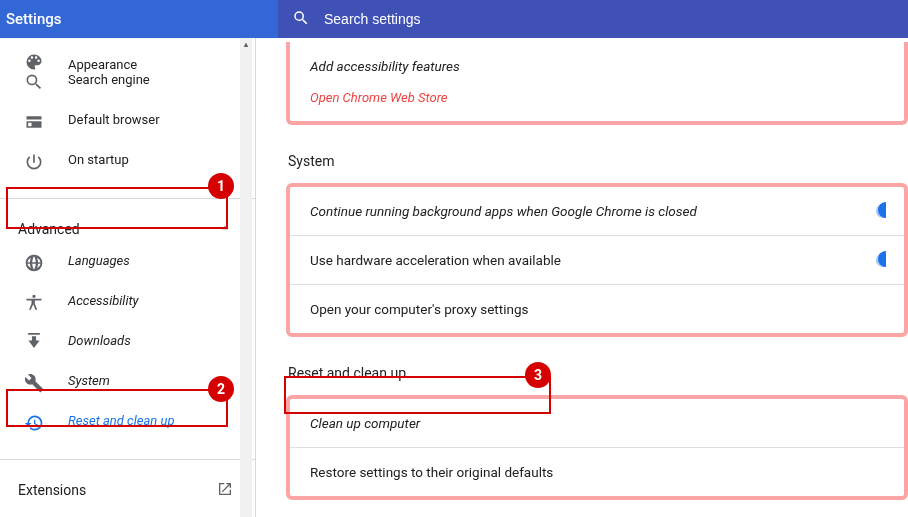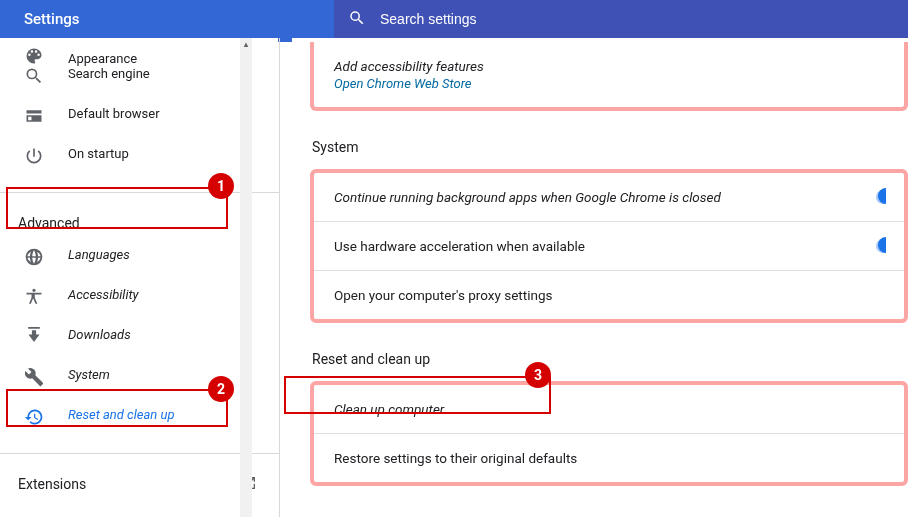--- a/index.html
+++ b/index.html
@@ -14,24 +14,24 @@
     position: relative;
   }
   
   .header {
     display: flex;
     height: 38px;
     background: #3367d6;
     color: #fff;
   }
   .header-left {
-    width: 334px;
-    display: flex;
-    align-items: center;
-    padding-left: 24px;
+    width: 278px;
+    display: flex;
+    align-items: center;
+    padding-left: 6px;
     font-size: 15px;
     font-weight: 500;
   }
   .header-search {
     flex: 1;
     display: flex;
     align-items: center;
     background: #3f51b5;
     color: #fff;
     padding-left: 14px;
@@ -49,24 +49,24 @@
   .header-search-input::placeholder { color: #fff; opacity: 1; }
   .blue-strip {
     position: absolute;
     left: 278px; right: 0; top: 38px; height: 4px;
     background: #3367d6;
   }
 
   
   .main { display: flex; height: calc(100% - 38px); }
   .sidebar {
-    width: 280px;
+    width: 256px;
     border-right: 1px solid #d9d9d9;
     position: relative;
-    padding-top: 10px;
+    padding-top: 16px;
   }
   .scroll-gutter {
     position: absolute;
     left: 240px; top: 38px; bottom: 0; width: 12px;
     background: #f1f1f1;
   }
   .scroll-arrow {
     width: 12px; height: 12px;
     display: flex; align-items: center; justify-content: center;
     color: #5f6368; font-size: 9px;
@@ -138,21 +138,21 @@
     padding: 16px 20px;
     font-size: 13.5px;
     color: #202124;
     border-top: 1px solid #e0e0e0;
     cursor: pointer;
     display: flex;
     align-items: center;
     justify-content: space-between;
   }
   .card-row:first-child { border-top: none; font-style: italic; }
-  .card-row .sub { color: #0369a1; font-size: 13px; margin-top: 2px; }
+  .card-row .sub { color: #ef4444; font-size: 13px; margin-top: 16px; }
   .section-title {
     font-size: 14px;
     color: #202124;
     margin: 28px 0 14px 2px;
   }
   .toggle {
     width: 10px; height: 14px;
     border-radius: 7px 0 0 7px;
     background: #a7c7fa;
     position: relative;

